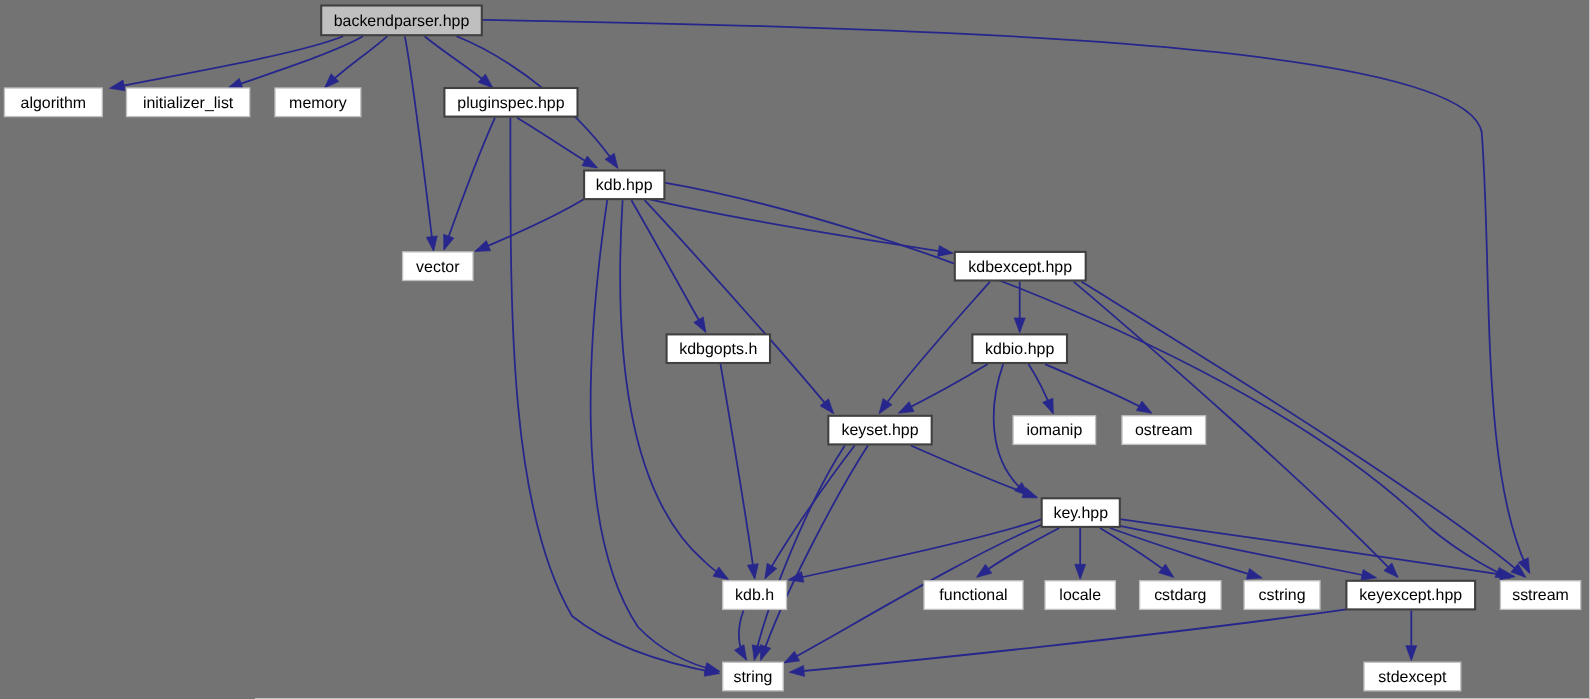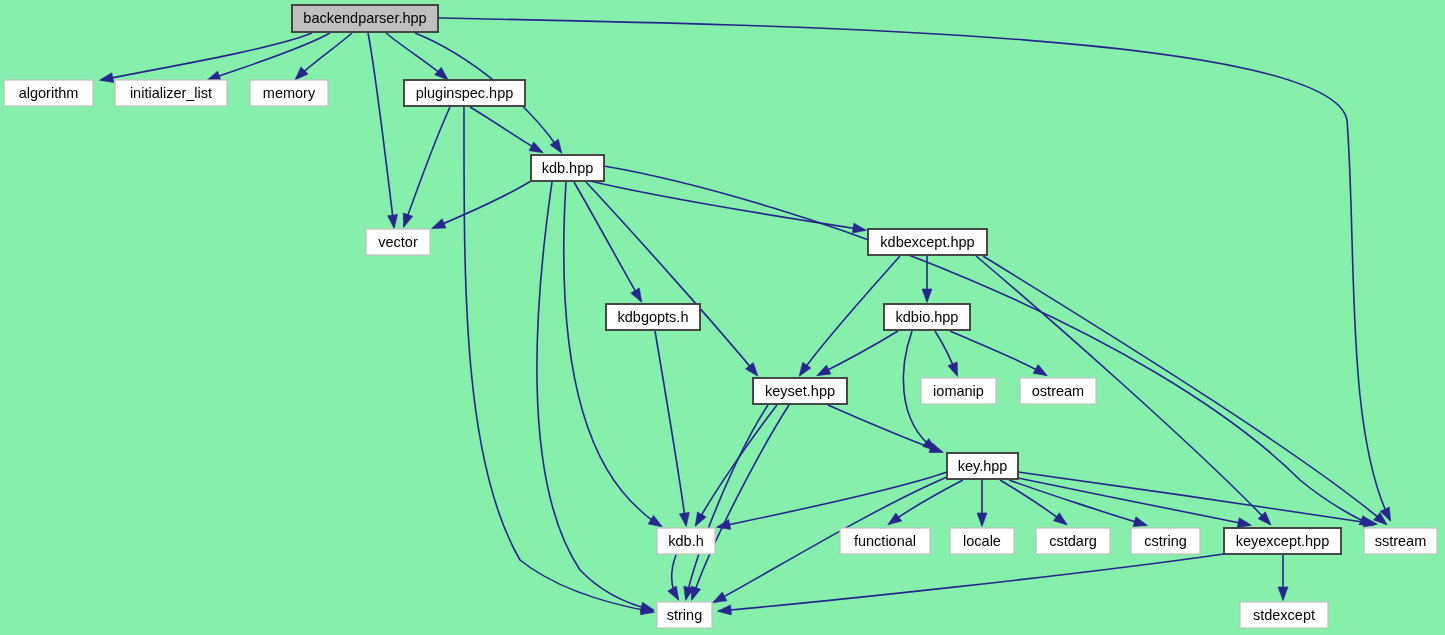--- a/index.html
+++ b/index.html
@@ -4,21 +4,21 @@
 <style>
   html, body {
     margin: 0;
     padding: 0;
     background: #ffffff;
   }
   #graph-root {
     position: relative;
     width: 1445px;
     height: 635px;
-    background: #86efac;
+    background: #737373;
     font-family: "Liberation Sans", sans-serif;
   }
   svg#dep-graph {
     display: block;
     width: 1445px;
     height: 635px;
   }
   .edge {
     fill: none;
     stroke: #26268c;

